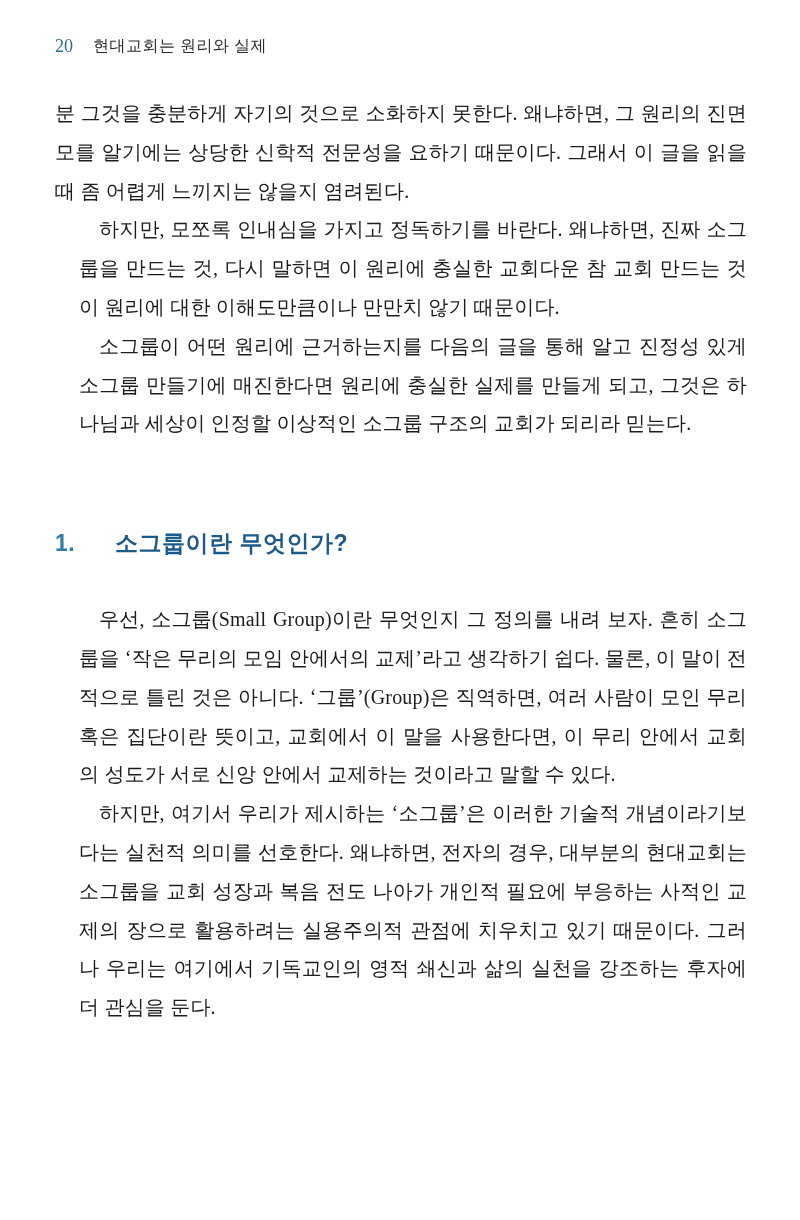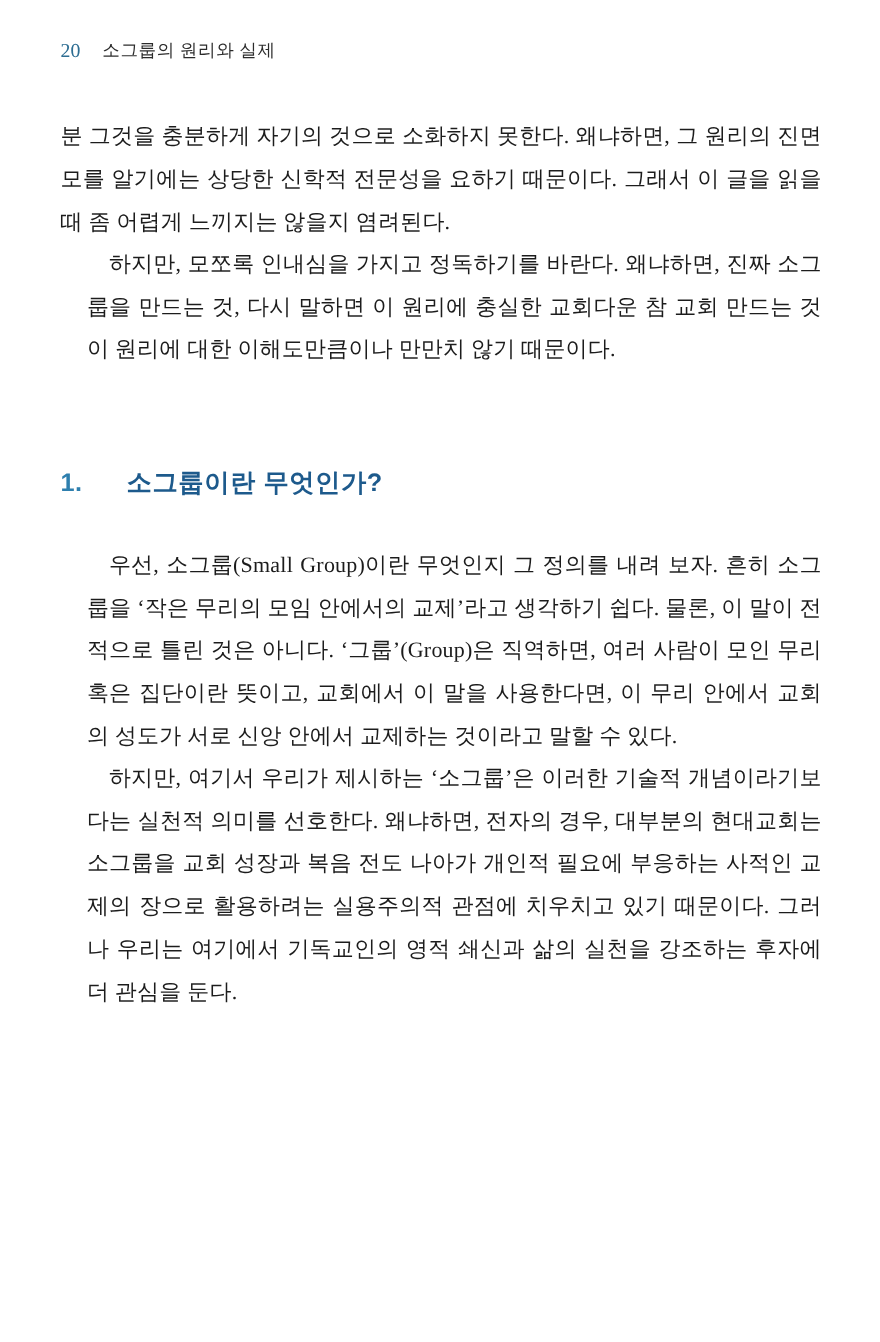--- a/index.html
+++ b/index.html
@@ -30,21 +30,21 @@
     font-family: "Liberation Serif", "DejaVu Serif", serif;
   }
   .running-title {
     font-size: 16px;
     color: #2b2b2b;
     letter-spacing: 0.5px;
   }
   
   .page-body {
     position: absolute;
-    top: 105px;
+    top: 94px;
     left: 55px;
     width: 692px;
   }
   .para {
     margin: 0;
     font-size: 20px;
     line-height: 38.8px;
     color: #1c1c1c;
     text-align: justify;
     letter-spacing: 0.2px;
@@ -65,29 +65,30 @@
   .section-heading .heading-number { color: #2e7fae; }
   .section-heading .heading-text   { color: #1d5a8c; margin-left: 33px; }
 </style>
 </head>
 <body>
 
 <div class="page">
 
   <header class="page-header">
     <span class="page-number">20</span>
-    <span class="running-title">소그룹의 원리와 실제</span>
+    <span class="running-title">현대교회는 원리와 실제</span>
   </header>
 
   <main class="page-body">
 
     <p class="para no-indent">분 그것을 충분하게 자기의 것으로 소화하지 못한다. 왜냐하면, 그 원리의 진면모를 알기에는 상당한 신학적 전문성을 요하기 때문이다. 그래서 이 글을 읽을 때 좀 어렵게 느끼지는 않을지 염려된다.</p>
 
     <p class="para indent">하지만, 모쪼록 인내심을 가지고 정독하기를 바란다. 왜냐하면, 진짜 소그룹을 만드는 것, 다시 말하면 이 원리에 충실한 교회다운 참 교회 만드는 것이 원리에 대한 이해도만큼이나 만만치 않기 때문이다.</p>
 
+    <p class="para indent">소그룹이 어떤 원리에 근거하는지를 다음의 글을 통해 알고 진정성 있게 소그룹 만들기에 매진한다면 원리에 충실한 실제를 만들게 되고, 그것은 하나님과 세상이 인정할 이상적인 소그룹 구조의 교회가 되리라 믿는다.</p>
 
     <h2 class="section-heading">
       <span class="heading-number">1.</span>
       <span class="heading-text">소그룹이란 무엇인가?</span>
     </h2>
 
     <p class="para indent">우선, 소그룹(Small Group)이란 무엇인지 그 정의를 내려 보자. 흔히 소그룹을 ‘작은 무리의 모임 안에서의 교제’라고 생각하기 쉽다. 물론, 이 말이 전적으로 틀린 것은 아니다. ‘그룹’(Group)은 직역하면, 여러 사람이 모인 무리 혹은 집단이란 뜻이고, 교회에서 이 말을 사용한다면, 이 무리 안에서 교회의 성도가 서로 신앙 안에서 교제하는 것이라고 말할 수 있다.</p>
 
     <p class="para indent">하지만, 여기서 우리가 제시하는 ‘소그룹’은 이러한 기술적 개념이라기보다는 실천적 의미를 선호한다. 왜냐하면, 전자의 경우, 대부분의 현대교회는 소그룹을 교회 성장과 복음 전도 나아가 개인적 필요에 부응하는 사적인 교제의 장으로 활용하려는 실용주의적 관점에 치우치고 있기 때문이다. 그러나 우리는 여기에서 기독교인의 영적 쇄신과 삶의 실천을 강조하는 후자에 더 관심을 둔다.</p>
 

